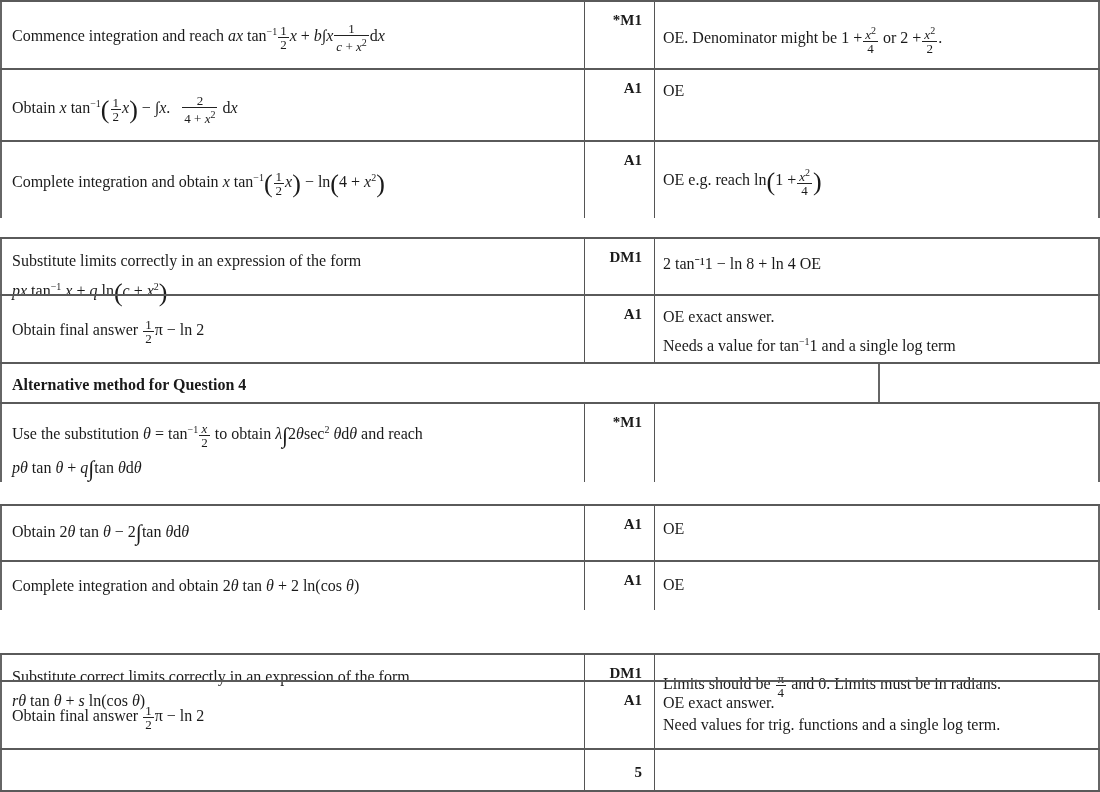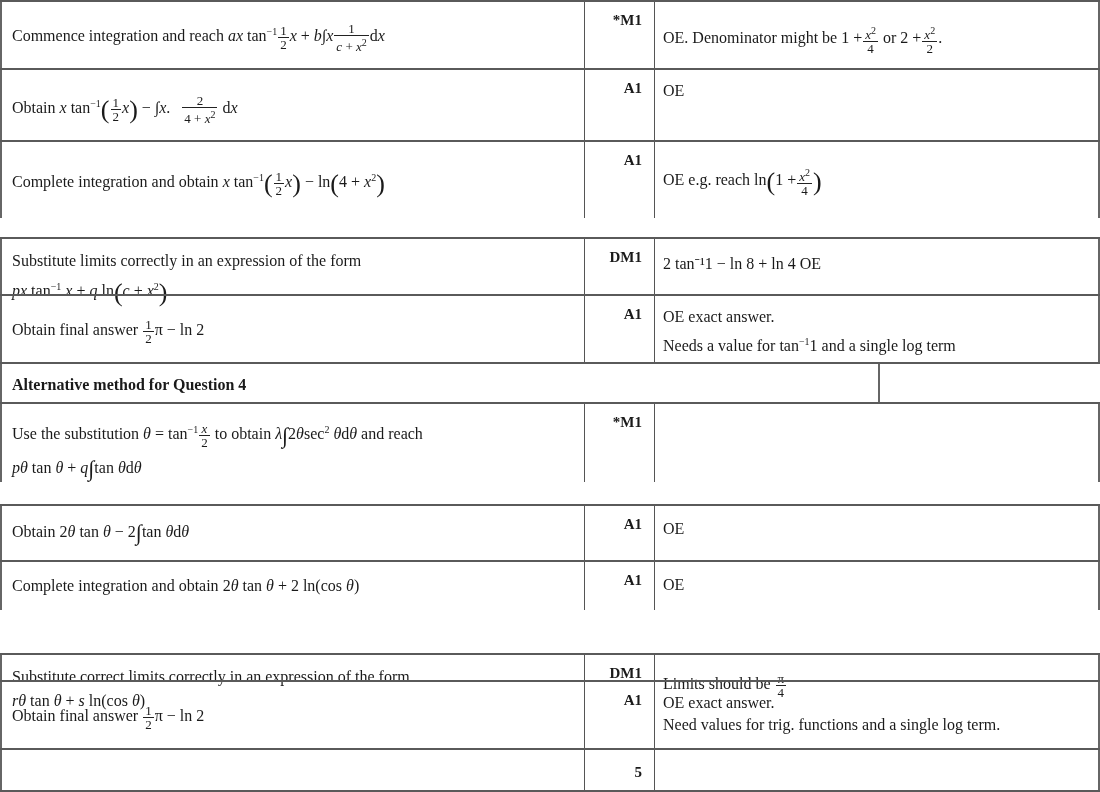--- a/index.html
+++ b/index.html
@@ -175,20 +175,21 @@
         <span class="m">rθ</span> tan <span class="m">θ</span> + <span class="m">s</span> ln(cos <span class="m">θ</span>)
       </div>
     </div>
     <div class="cell c2">
       <span class="mark">DM1</span>
     </div>
     <div class="cell c3">
       <div class="note" style="top:16px;">
         <span>Limits should be</span>
         <span class="frac"><span class="n">π</span><span class="d">4</span></span>
+        <span>and 0. Limits must be in radians.</span>
       </div>
     </div>
   </div>
 
   <div class="row" style="top:680px;height:68px;">
     <div class="cell c1">
       <div class="txt" style="top:22px;">
         <span>Obtain final answer</span>
         <span class="frac"><span class="n">1</span><span class="d">2</span></span>π − ln 2
       </div>

